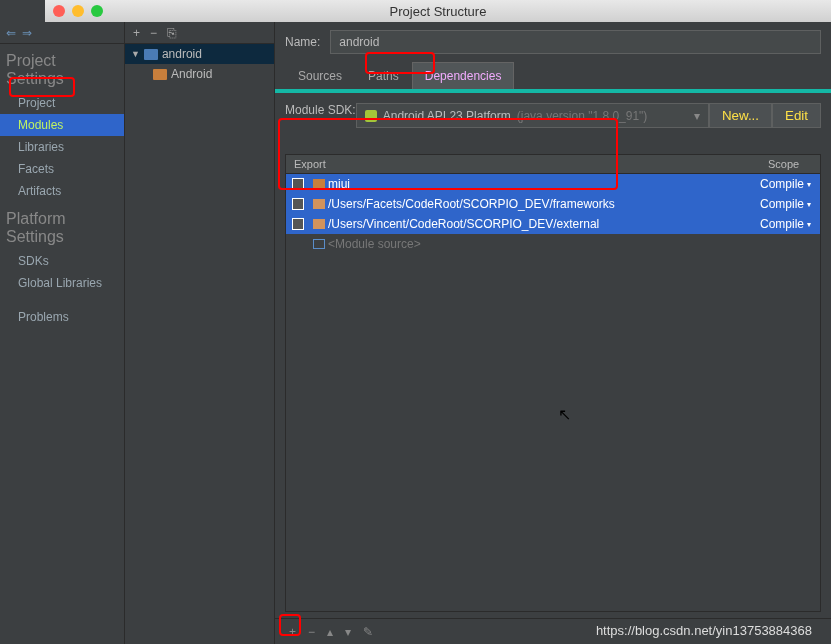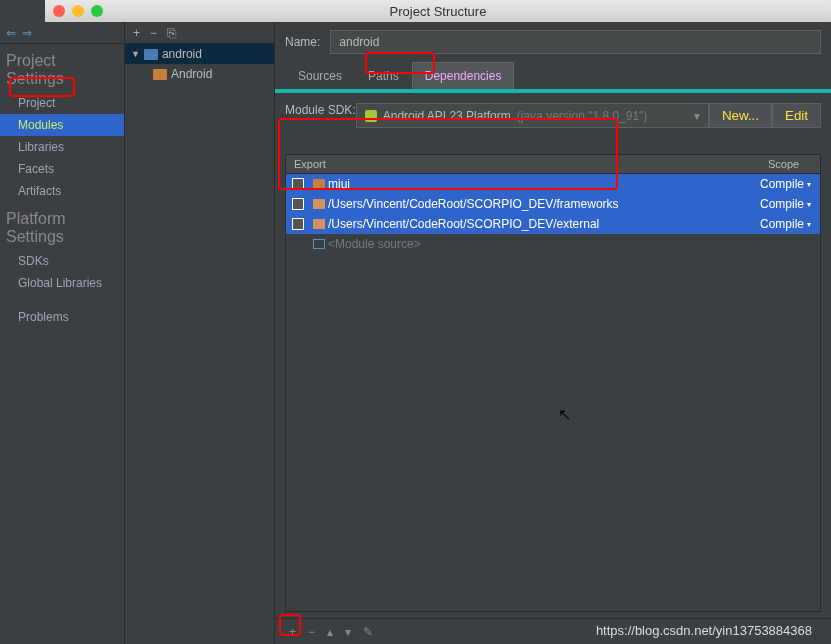--- a/index.html
+++ b/index.html
@@ -157,21 +157,21 @@
             <span class="scope-dd">▾</span>
           </div>
       </div>
       <div class="dep-row sel">
         <div class="cb">
             <span class="cb-box"></span>
           </div>
         <div class="ico">
             <span class="dir-icon"></span>
           </div>
-        <div class="txt">/Users/Vincent/CodeRoot/SCORPIO_DEV/frameworks</div>
+        <div class="txt">/Users/Facets/CodeRoot/SCORPIO_DEV/frameworks</div>
         <div class="scope">
             <span>Compile</span>
             <span class="scope-dd">▾</span>
           </div>
       </div>
       <div class="dep-row sel">
         <div class="cb">
             <span class="cb-box"></span>
           </div>
         <div class="ico">

